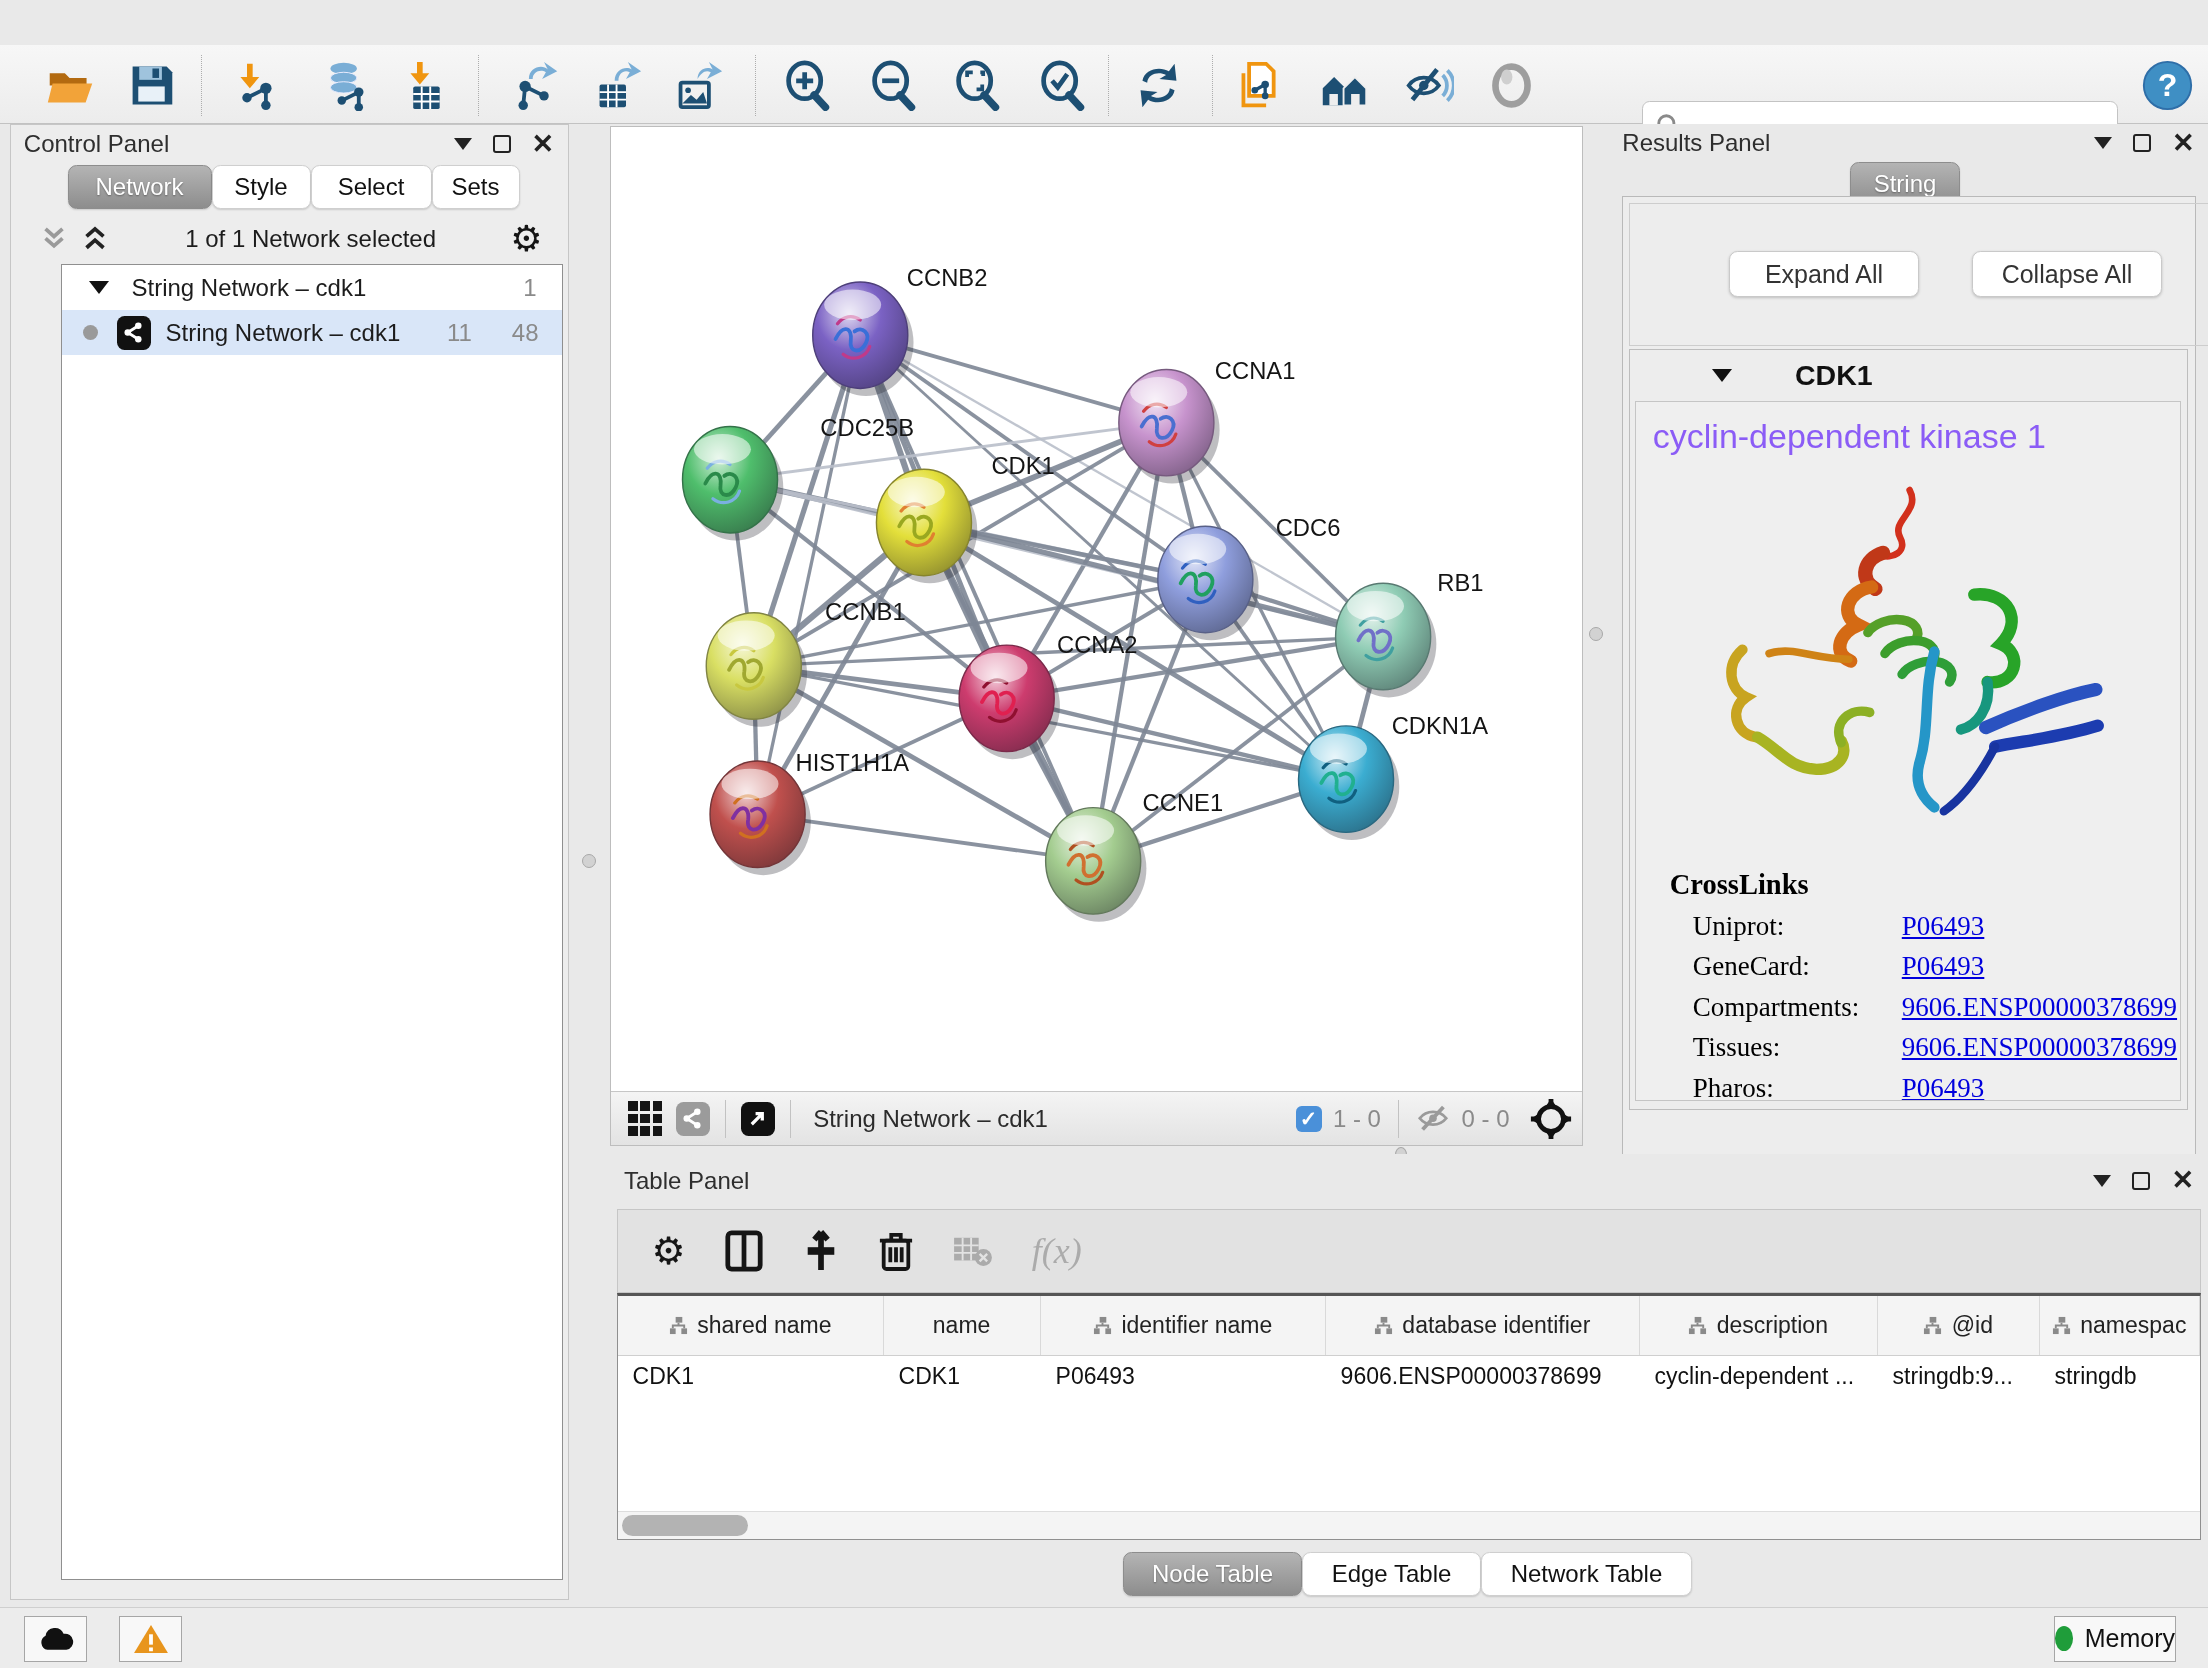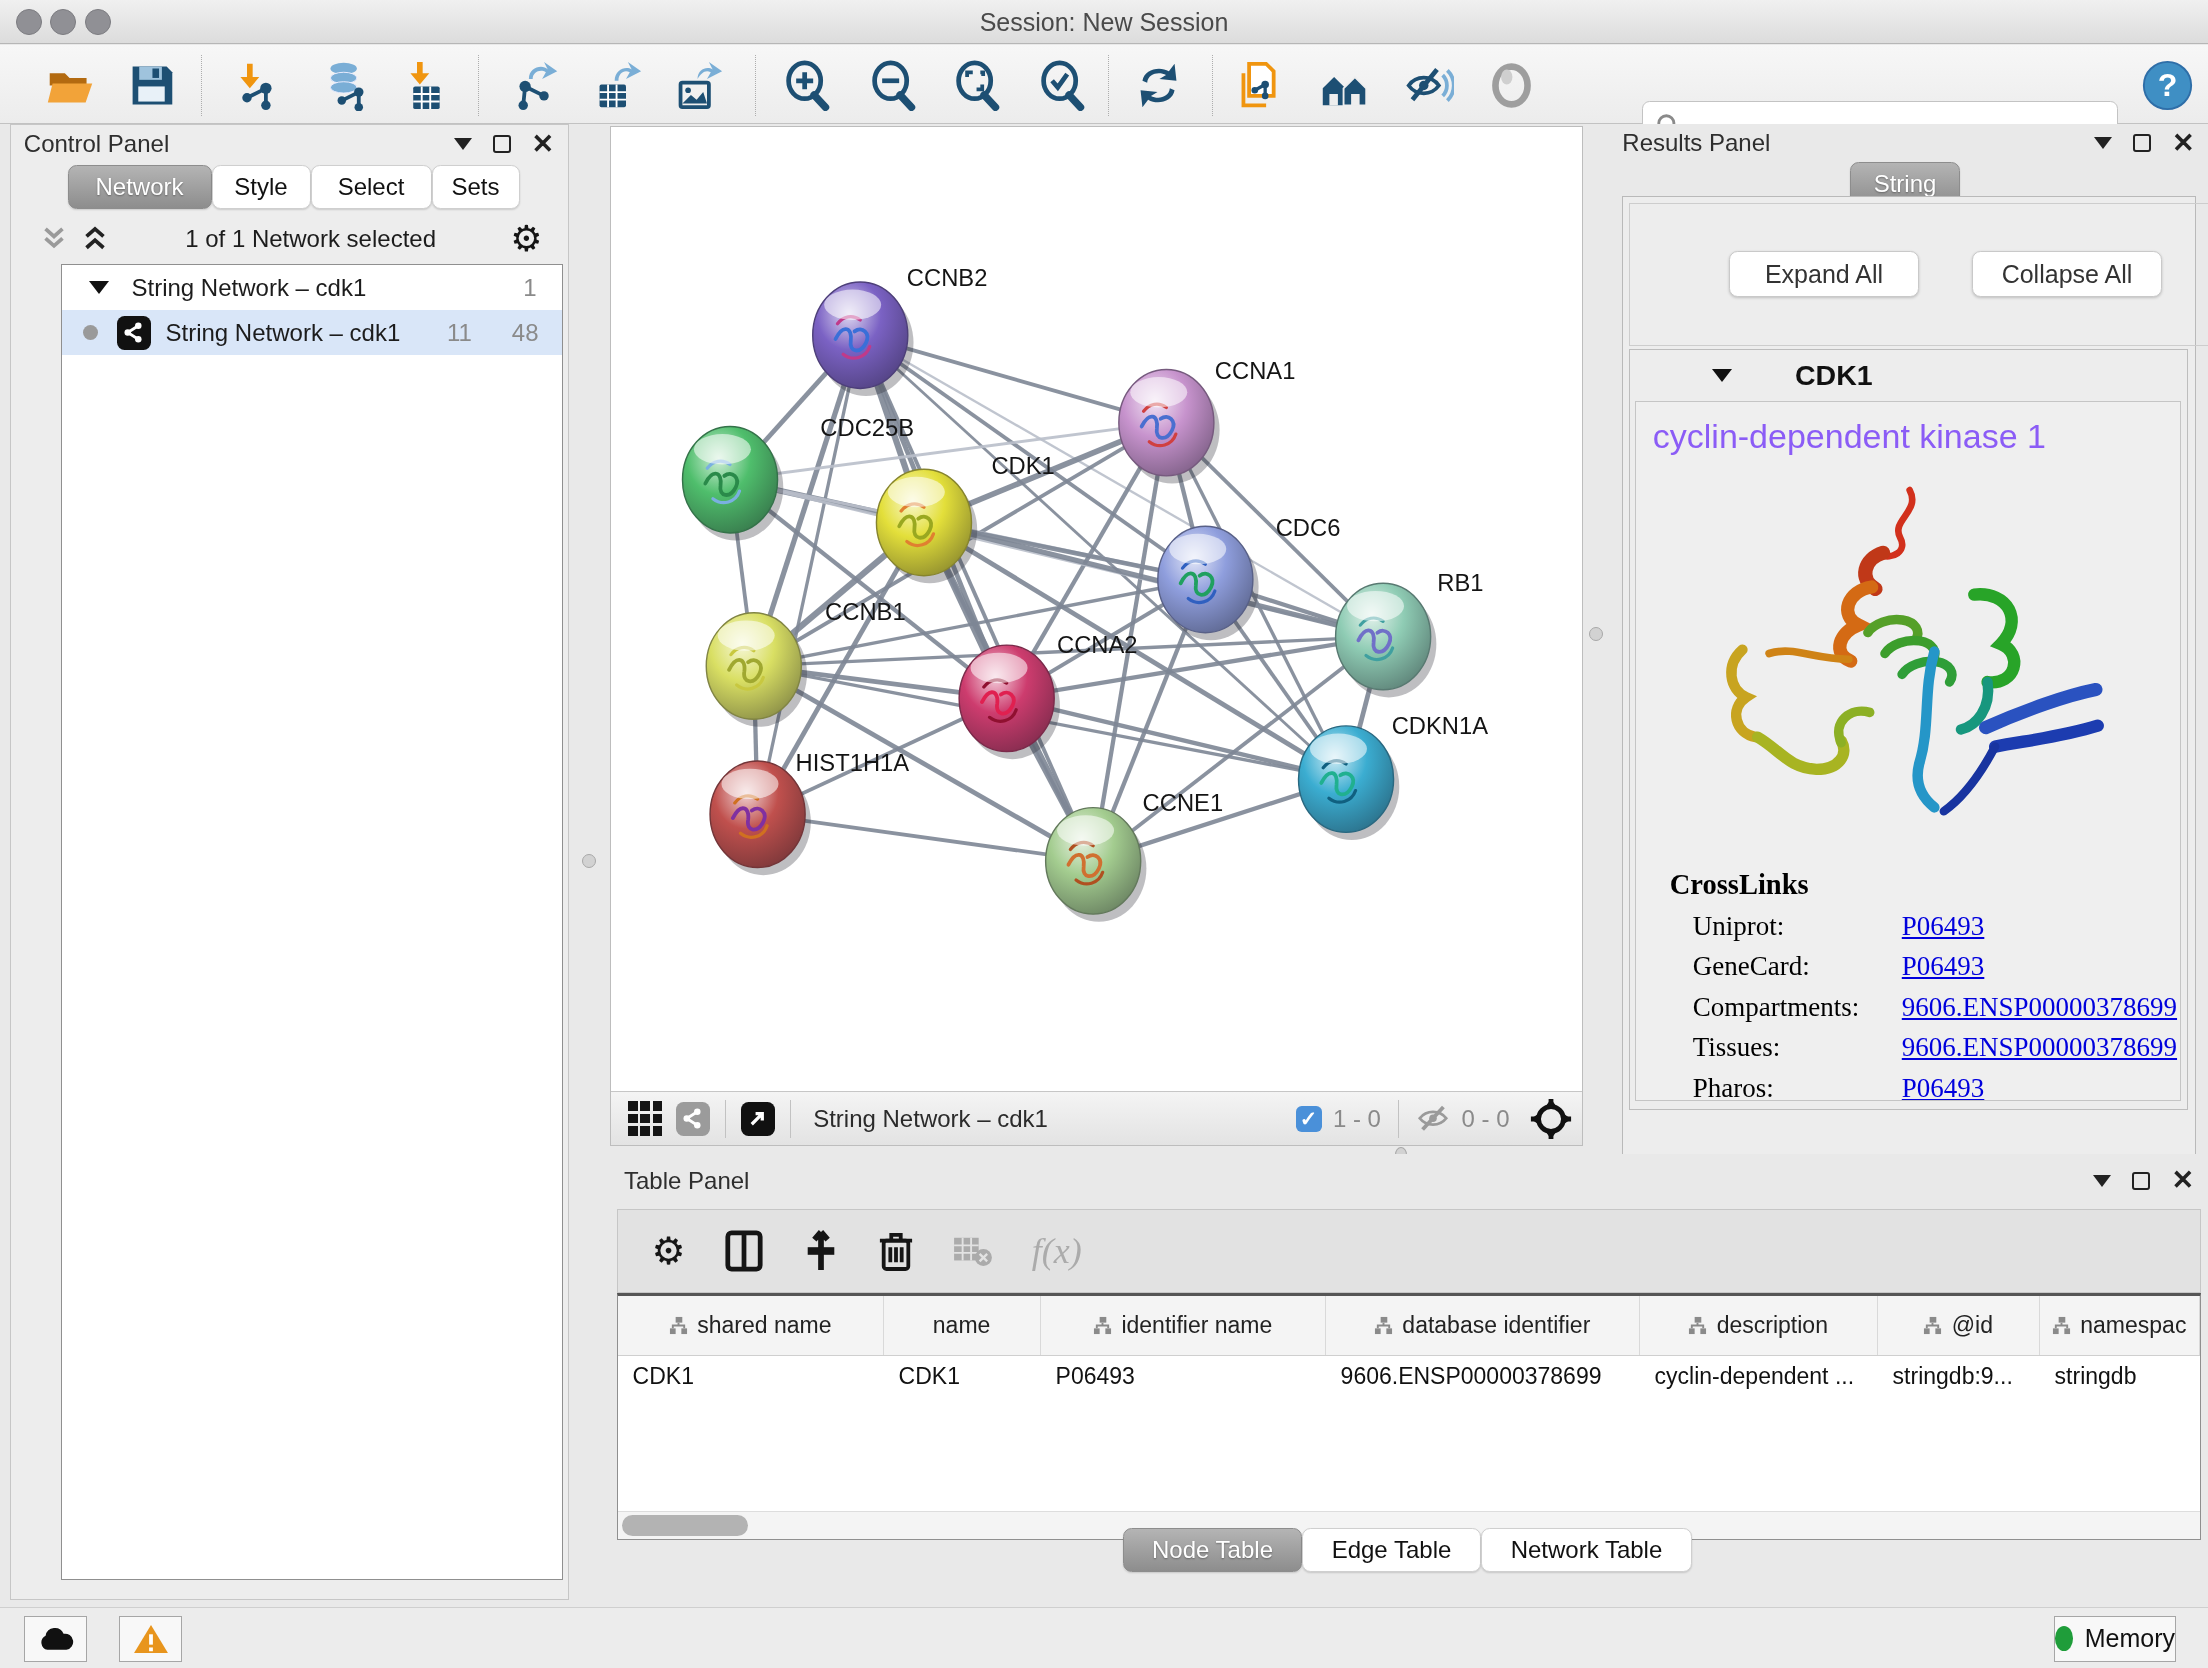--- a/index.html
+++ b/index.html
@@ -106,40 +106,34 @@
     border:1px solid #8f8f8f;border-top:3.8px solid #555;}
   .tbl-header{display:flex;height:60px;background:#f4f4f4;border-bottom:1px solid #cfcfcf;}
   .th{display:flex;align-items:center;justify-content:center;gap:9.5px;font-size:23px;color:#222;
     border-right:1px solid #d9d9d9;overflow:hidden;white-space:nowrap;}
   .tbl-row{display:flex;height:40px;}
   .td{font-size:23px;color:#111;padding-left:15px;display:flex;align-items:center;
     overflow:hidden;white-space:nowrap;}
   .hscroll{position:absolute;left:0;bottom:0;width:100%;height:28.5px;background:#f4f4f4;
     border-top:1px solid #ddd;}
   .hthumb{position:absolute;left:4.8px;top:3.8px;width:126px;height:21px;border-radius:10.5px;background:#b3b3b3;}
-  .tp-tabs{position:absolute;left:514px;top:374px;display:flex;}
+  .tp-tabs{position:absolute;left:514px;top:398px;display:flex;}
 
   
   .statusbar{left:0;top:1607px;width:2208px;height:61px;background:#ececec;border-top:1px solid #cfcfcf;}
   .sb-btn{position:absolute;top:7.6px;height:46px;background:#f8f8f8;border:1.9px solid #a6a6a6;
     display:flex;align-items:center;justify-content:center;cursor:pointer;}
   .mem-dot{width:25px;height:25px;border-radius:50%;background:#1f9d3a;margin-right:11.4px;}
   .mem-label{font-size:25px;color:#111;}
 </style>
 </head>
 <body>
 
 <div class="app">
 
-  <div class="abs titlebar">
-    <div class="traffic" style="left:16px"></div>
-    <div class="traffic" style="left:50px"></div>
-    <div class="traffic" style="left:85px"></div>
-    <div class="win-title">Session: New Session</div>
-  </div>
 
   <div class="abs toolbar">
     <div class="tb-icon" style="left:43px">
       <svg width="51" height="51" viewBox="0 0 54 54">
           <path d="M5 14 h16 l5 5 h18 v8 H5z" fill="#b36a10"></path>
           <path d="M8 25 h42 l-7 20 H3z" fill="#f2a339"></path>
         </svg>
     </div>
     <div class="tb-icon" style="left:124px">
       <svg width="51" height="51" viewBox="0 0 54 54">

